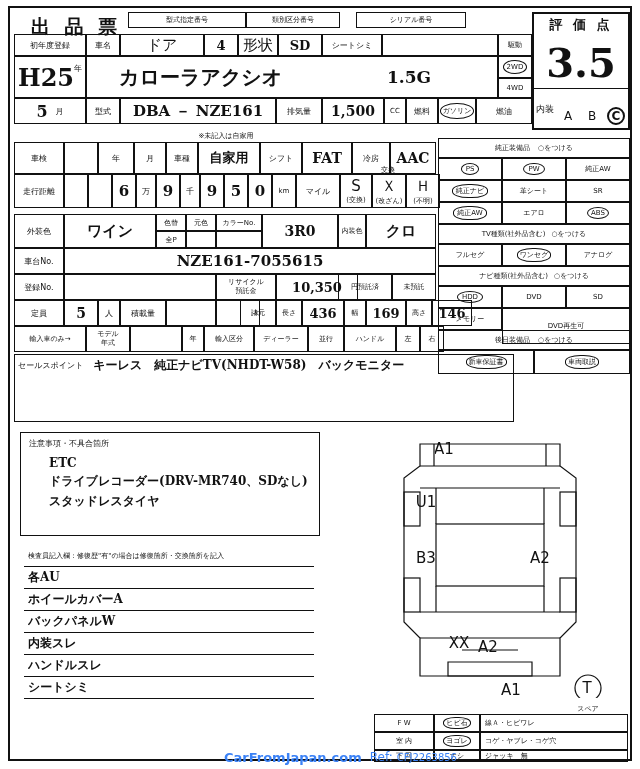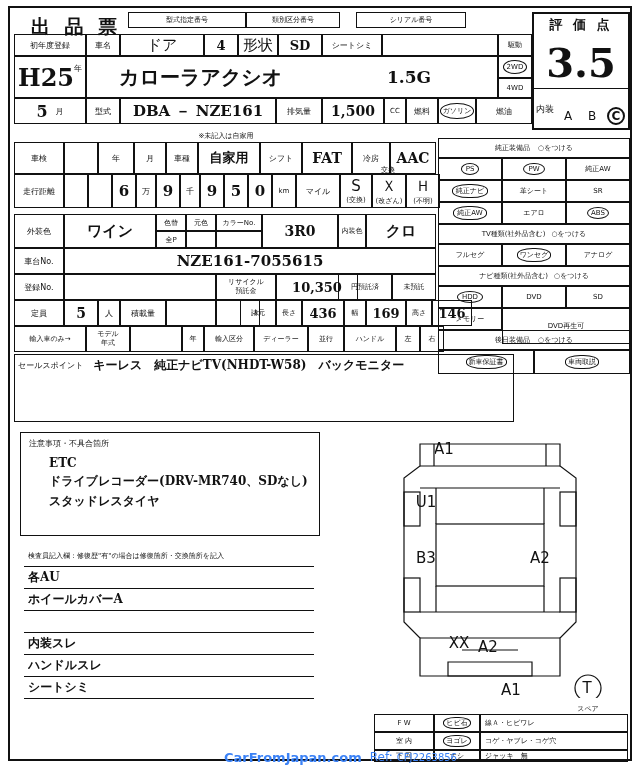--- a/index.html
+++ b/index.html
@@ -463,20 +463,23 @@
   <div class="cellbox nb" style="left:14px;top:558px;width:290px;height:1px;background:#111;"></div>
 
   <div class="cellbox nb" style="left:18px;top:558px;width:290px;height:22px;justify-content:flex-start;">
     <span class="hand" style="font-size:12px;">各AU</span>
   </div>
   <div class="cellbox nb" style="left:14px;top:580px;width:290px;height:1px;background:#111;"></div>
   <div class="cellbox nb" style="left:18px;top:580px;width:290px;height:22px;justify-content:flex-start;">
     <span class="hand" style="font-size:12px;">ホイールカバーA</span>
   </div>
   <div class="cellbox nb" style="left:14px;top:602px;width:290px;height:1px;background:#111;"></div>
+  <div class="cellbox nb" style="left:18px;top:602px;width:290px;height:22px;justify-content:flex-start;">
+    <span class="hand" style="font-size:12px;">バックパネルW</span>
+  </div>
   <div class="cellbox nb" style="left:14px;top:624px;width:290px;height:1px;background:#111;"></div>
   <div class="cellbox nb" style="left:18px;top:624px;width:290px;height:22px;justify-content:flex-start;">
     <span class="hand" style="font-size:12px;">内装スレ</span>
   </div>
   <div class="cellbox nb" style="left:14px;top:646px;width:290px;height:1px;background:#111;"></div>
   <div class="cellbox nb" style="left:18px;top:646px;width:290px;height:22px;justify-content:flex-start;">
     <span class="hand" style="font-size:12px;">ハンドルスレ</span>
   </div>
   <div class="cellbox nb" style="left:14px;top:668px;width:290px;height:1px;background:#111;"></div>
   <div class="cellbox nb" style="left:18px;top:668px;width:290px;height:22px;justify-content:flex-start;">

